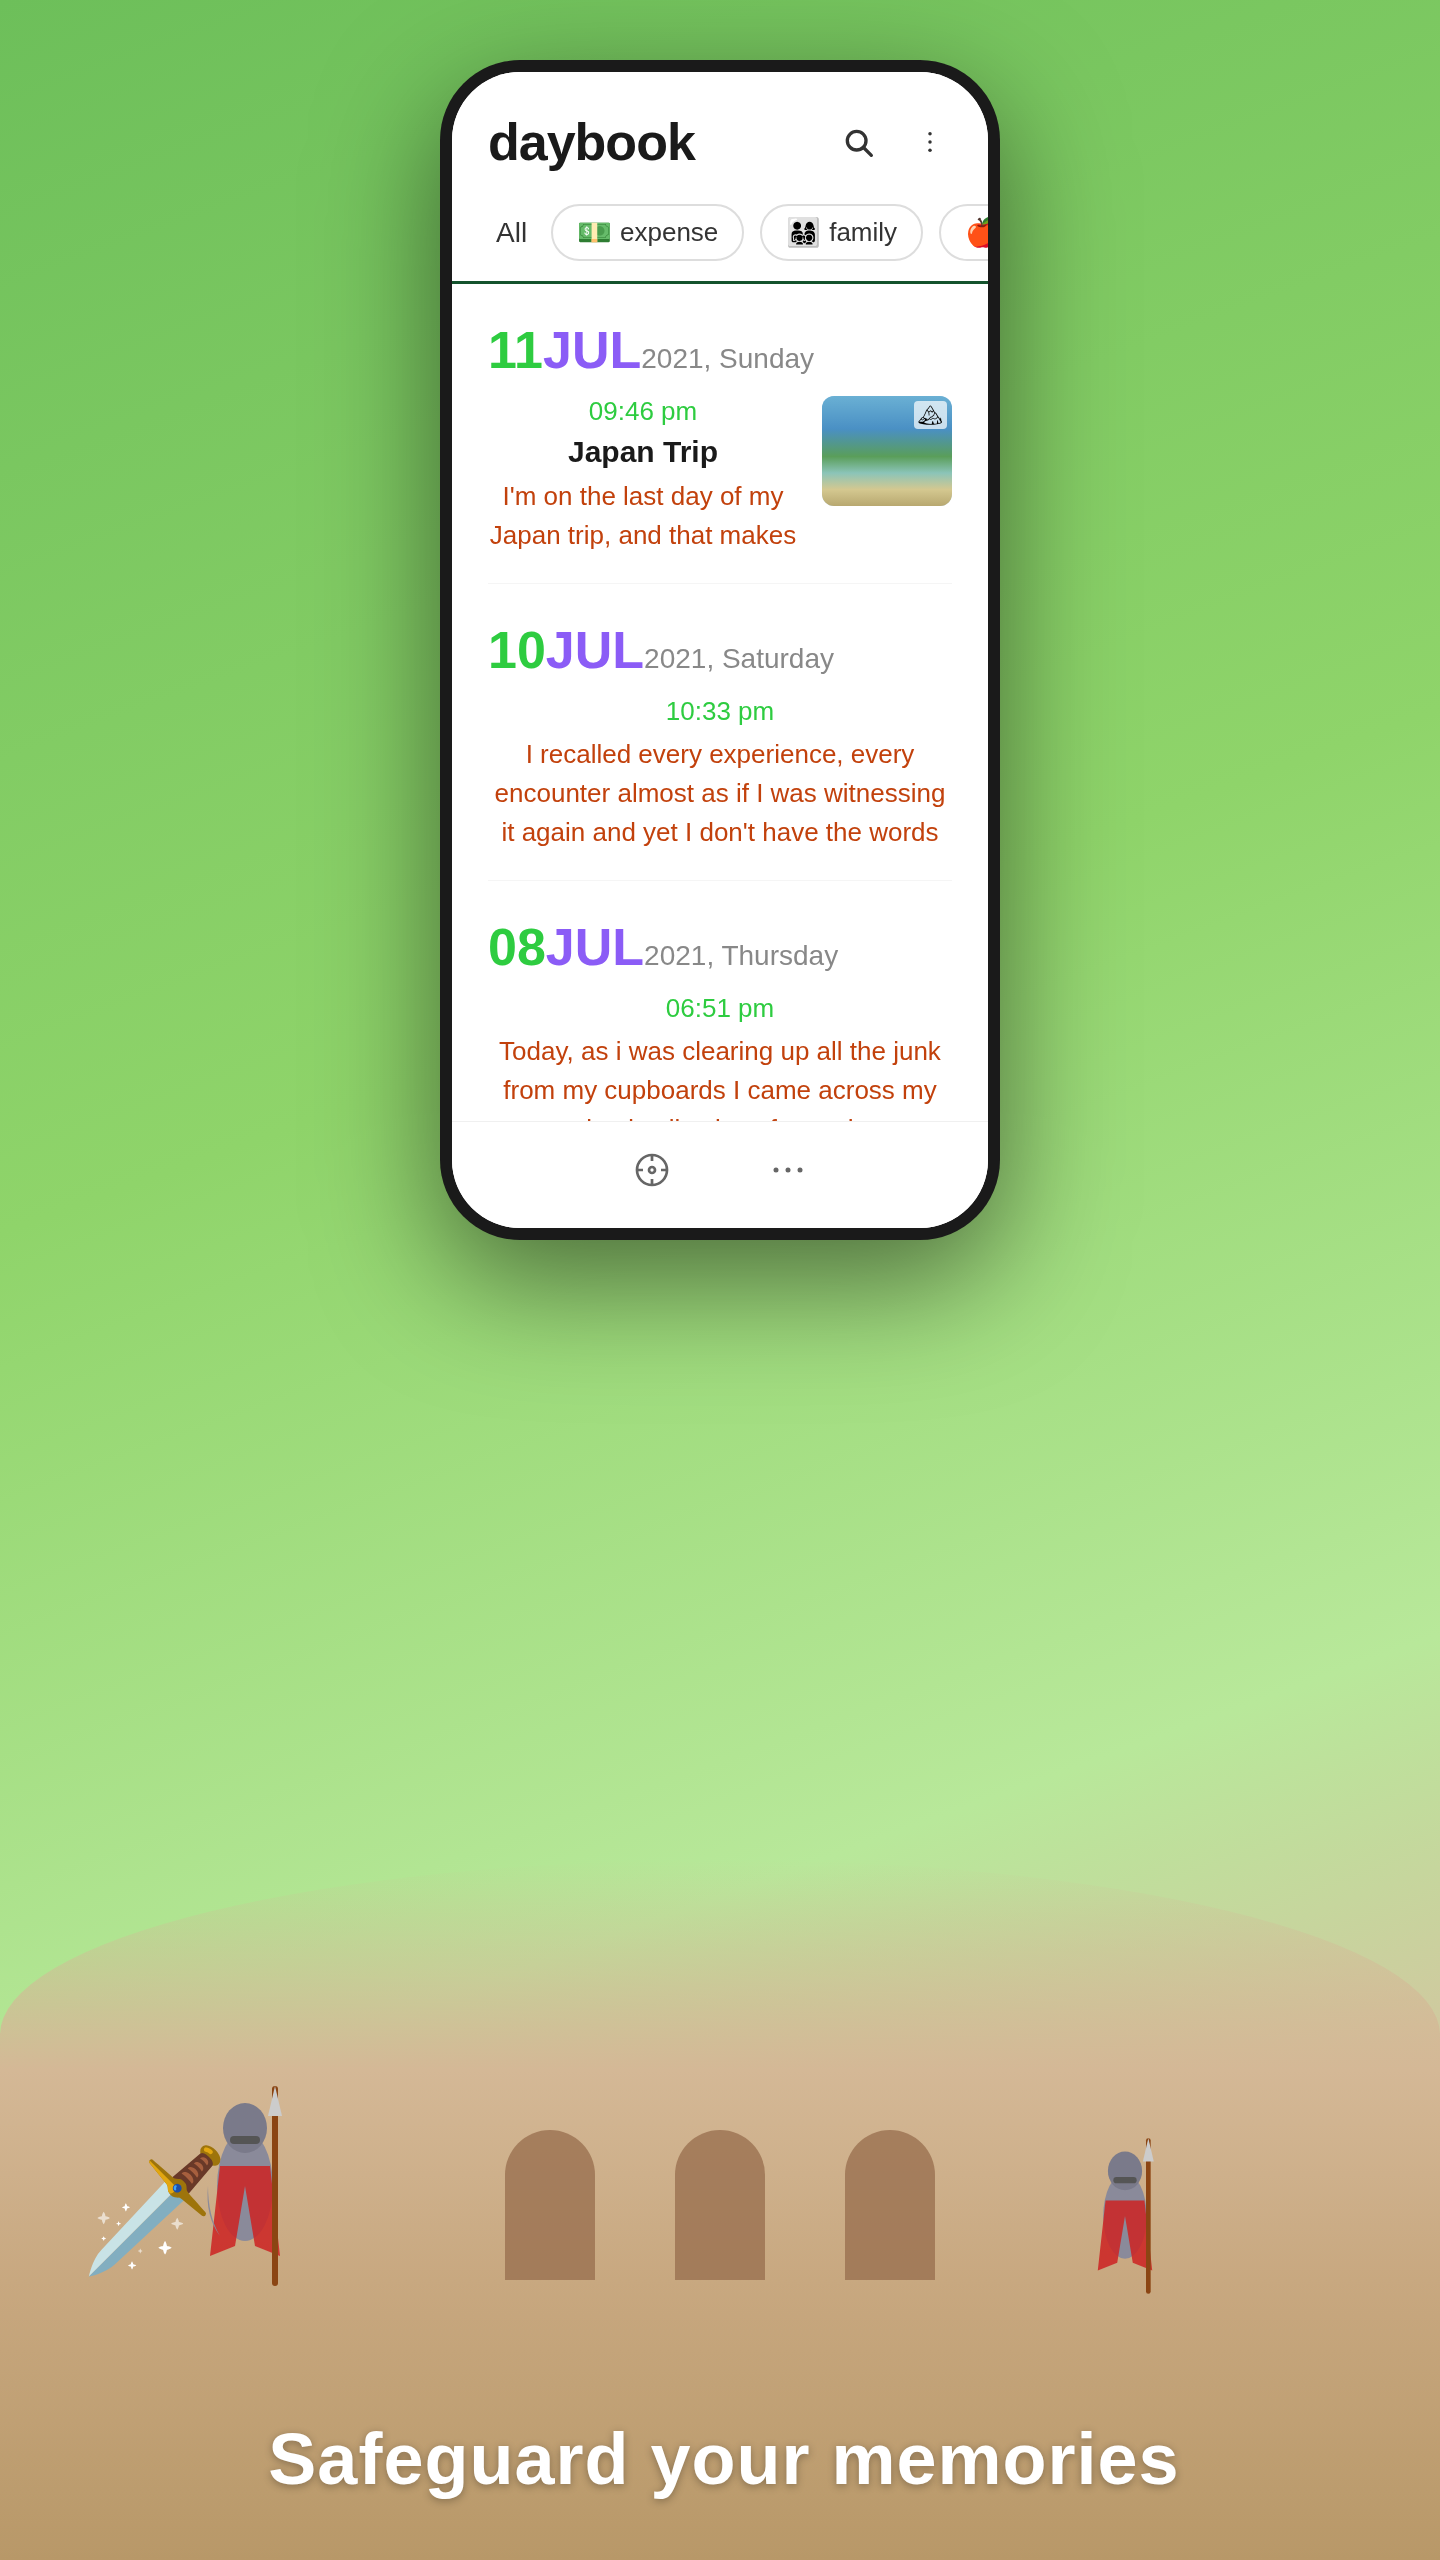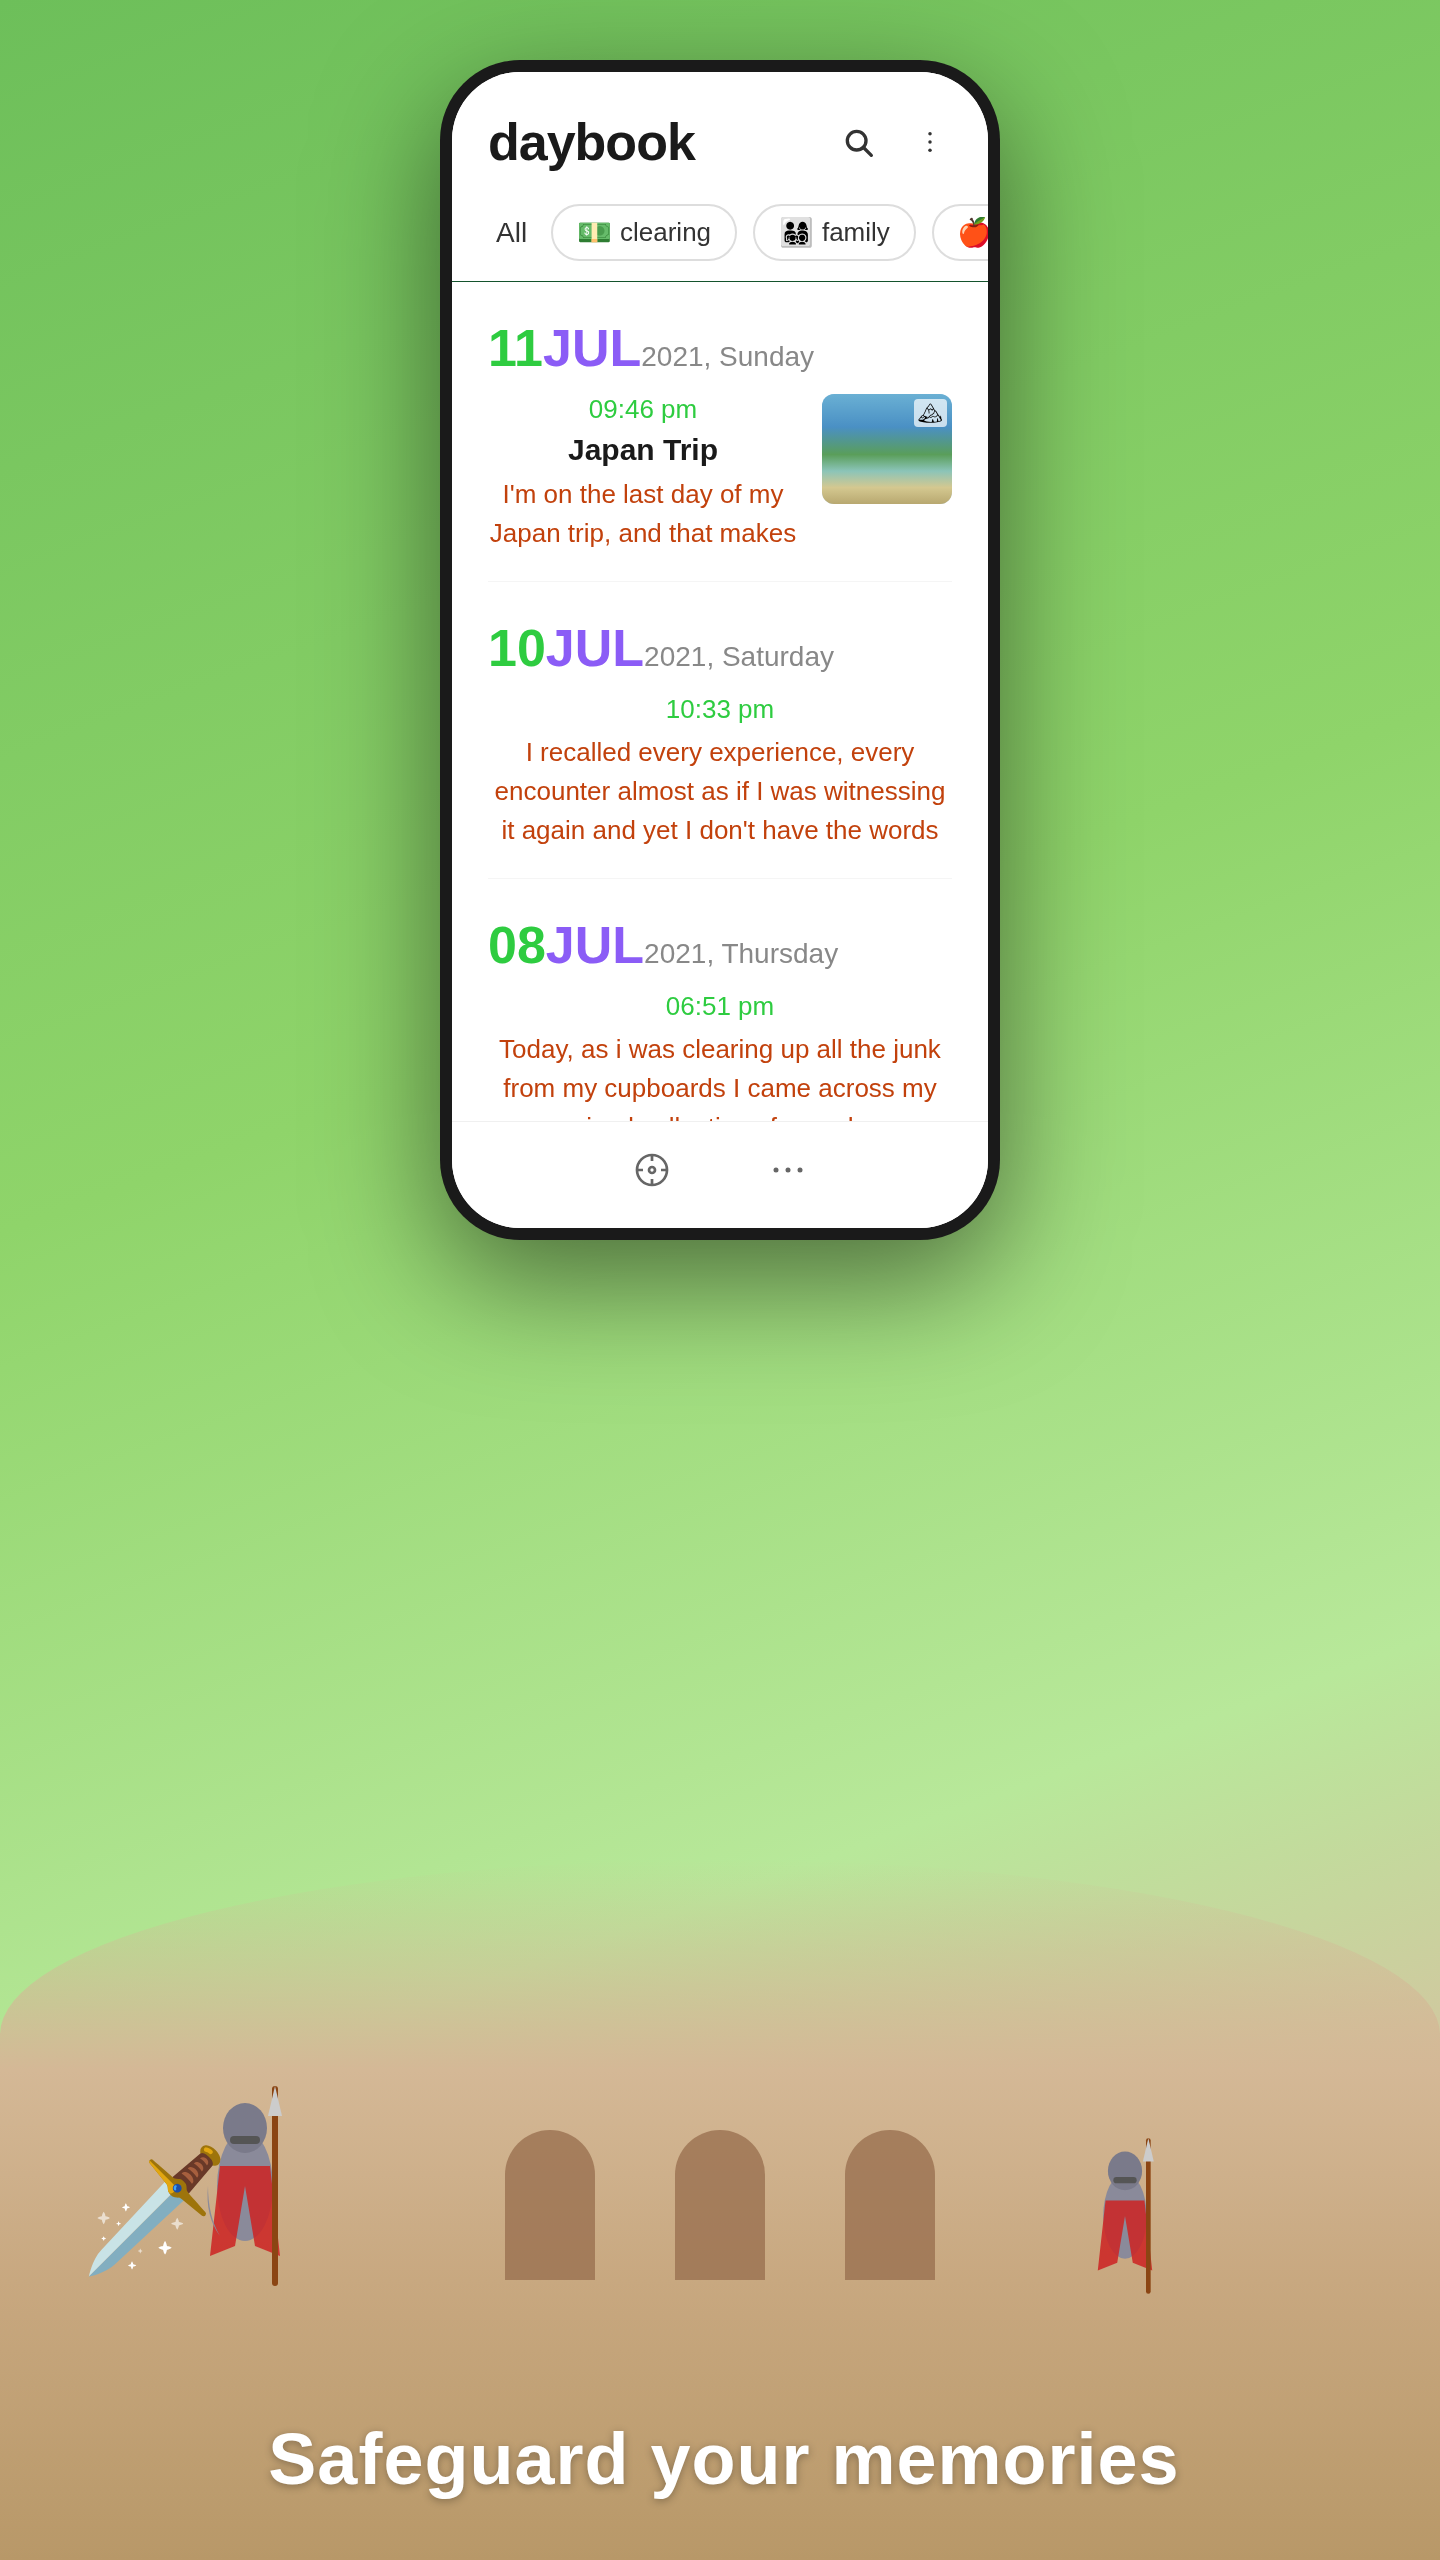--- a/index.html
+++ b/index.html
@@ -90,21 +90,21 @@
 
     
     .tags-row {
       display: flex;
       align-items: center;
       gap: 16px;
       padding: 12px 36px 20px;
       overflow-x: auto;
       scrollbar-width: none;
       background: white;
-      border-bottom: 1px solid #14532d;
+      border-bottom: 3px solid #14532d;
     }
 
     .tags-row::-webkit-scrollbar { display: none; }
 
     .tag-all {
       font-size: 28px;
       color: #333;
       font-weight: 500;
       padding: 0 8px;
       cursor: pointer;
@@ -273,21 +273,21 @@
             <circle cx="12" cy="19" r="1.5"></circle>
           </svg>
         </div>
       </div>
     </div>
 
     <div class="tags-row">
       <div class="tag-all">All</div>
       <div class="tag-chip">
         <span class="tag-emoji">💵</span>
-        <span>clearing</span>
+        <span>expense</span>
       </div>
       <div class="tag-chip">
         <span class="tag-emoji">👨‍👩‍👧‍👦</span>
         <span>family</span>
       </div>
       <div class="tag-chip">
         <span class="tag-emoji">🍎</span>
 
       </div>
     </div>

